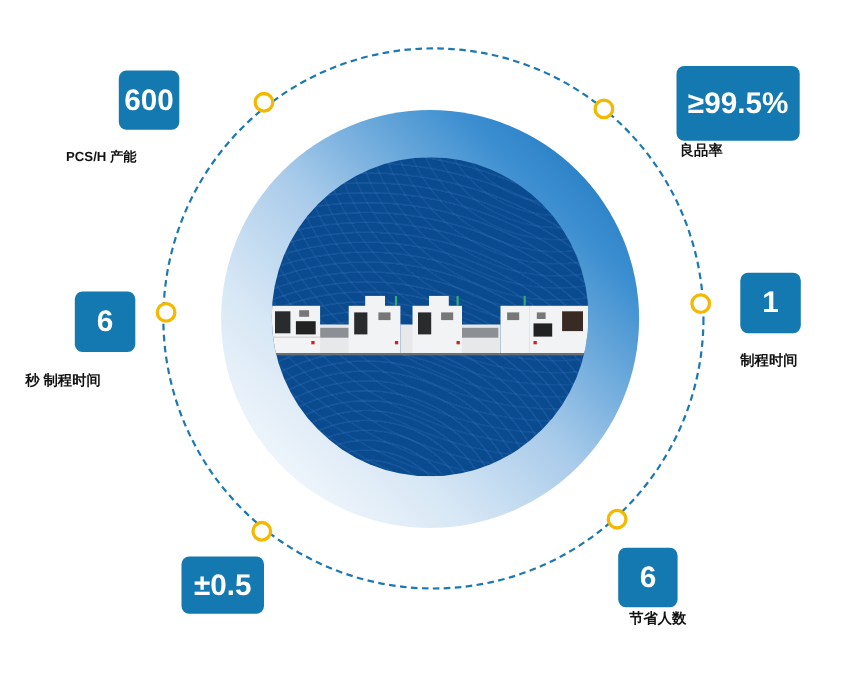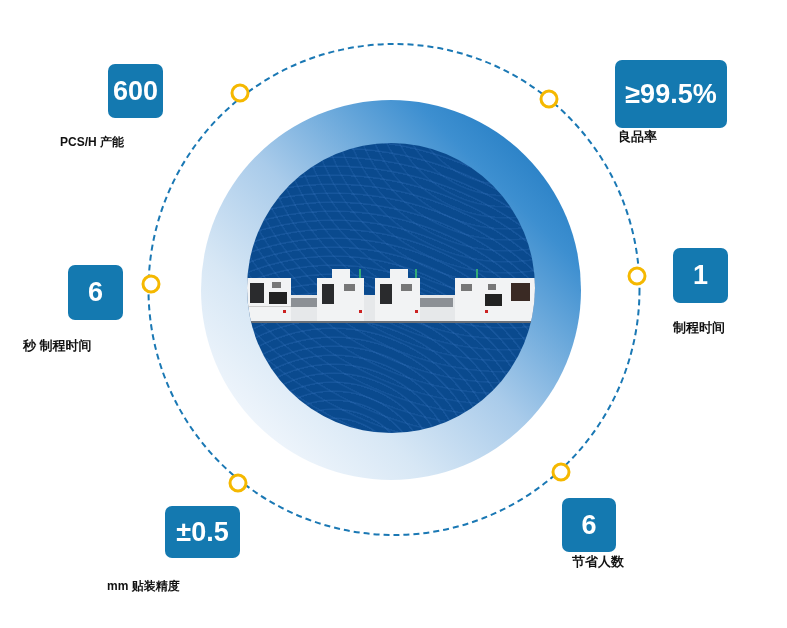--- a/index.html
+++ b/index.html
@@ -110,18 +110,17 @@
   <div class="badge" style="left:615px; top:60px; width:112px; height:68px;">≥99.5%</div>
   <div class="label" style="left:618px; top:128px;">良品率</div>
 
   <div class="badge" style="left:68px; top:265px; width:55px; height:55px;">6</div>
   <div class="label" style="left:23px; top:337px;">秒 制程时间</div>
 
   <div class="badge" style="left:673px; top:248px; width:55px; height:55px;">1</div>
   <div class="label" style="left:673px; top:319px;">制程时间</div>
 
   <div class="badge" style="left:165px; top:506px; width:75px; height:52px;">±0.5</div>
-  <div class="label small" style="left:107px; top:578px;">mm 贴装精度</div>
 
   <div class="badge" style="left:562px; top:498px; width:54px; height:54px;">6</div>
   <div class="label" style="left:562px; top:553px;margin-left:10px;">节省人数</div>
 
 </div>
 
 </body></html>

